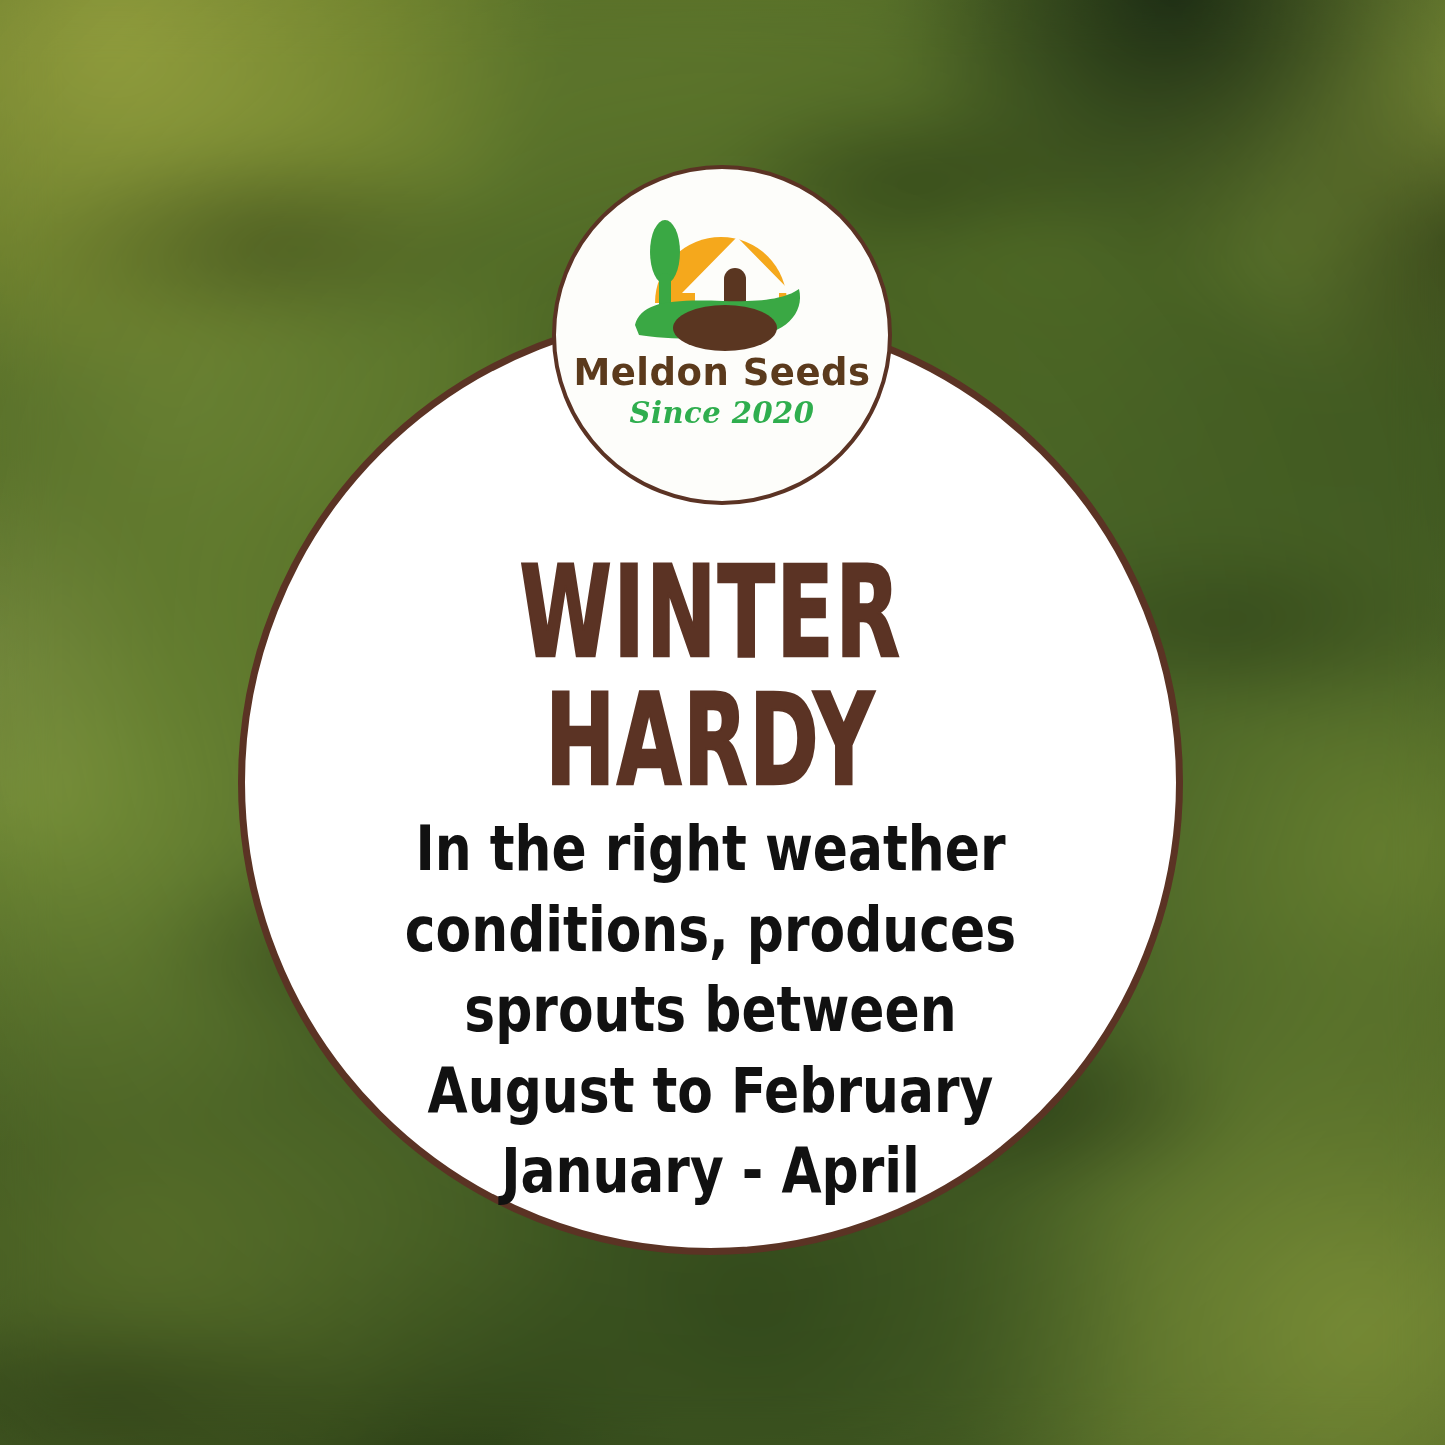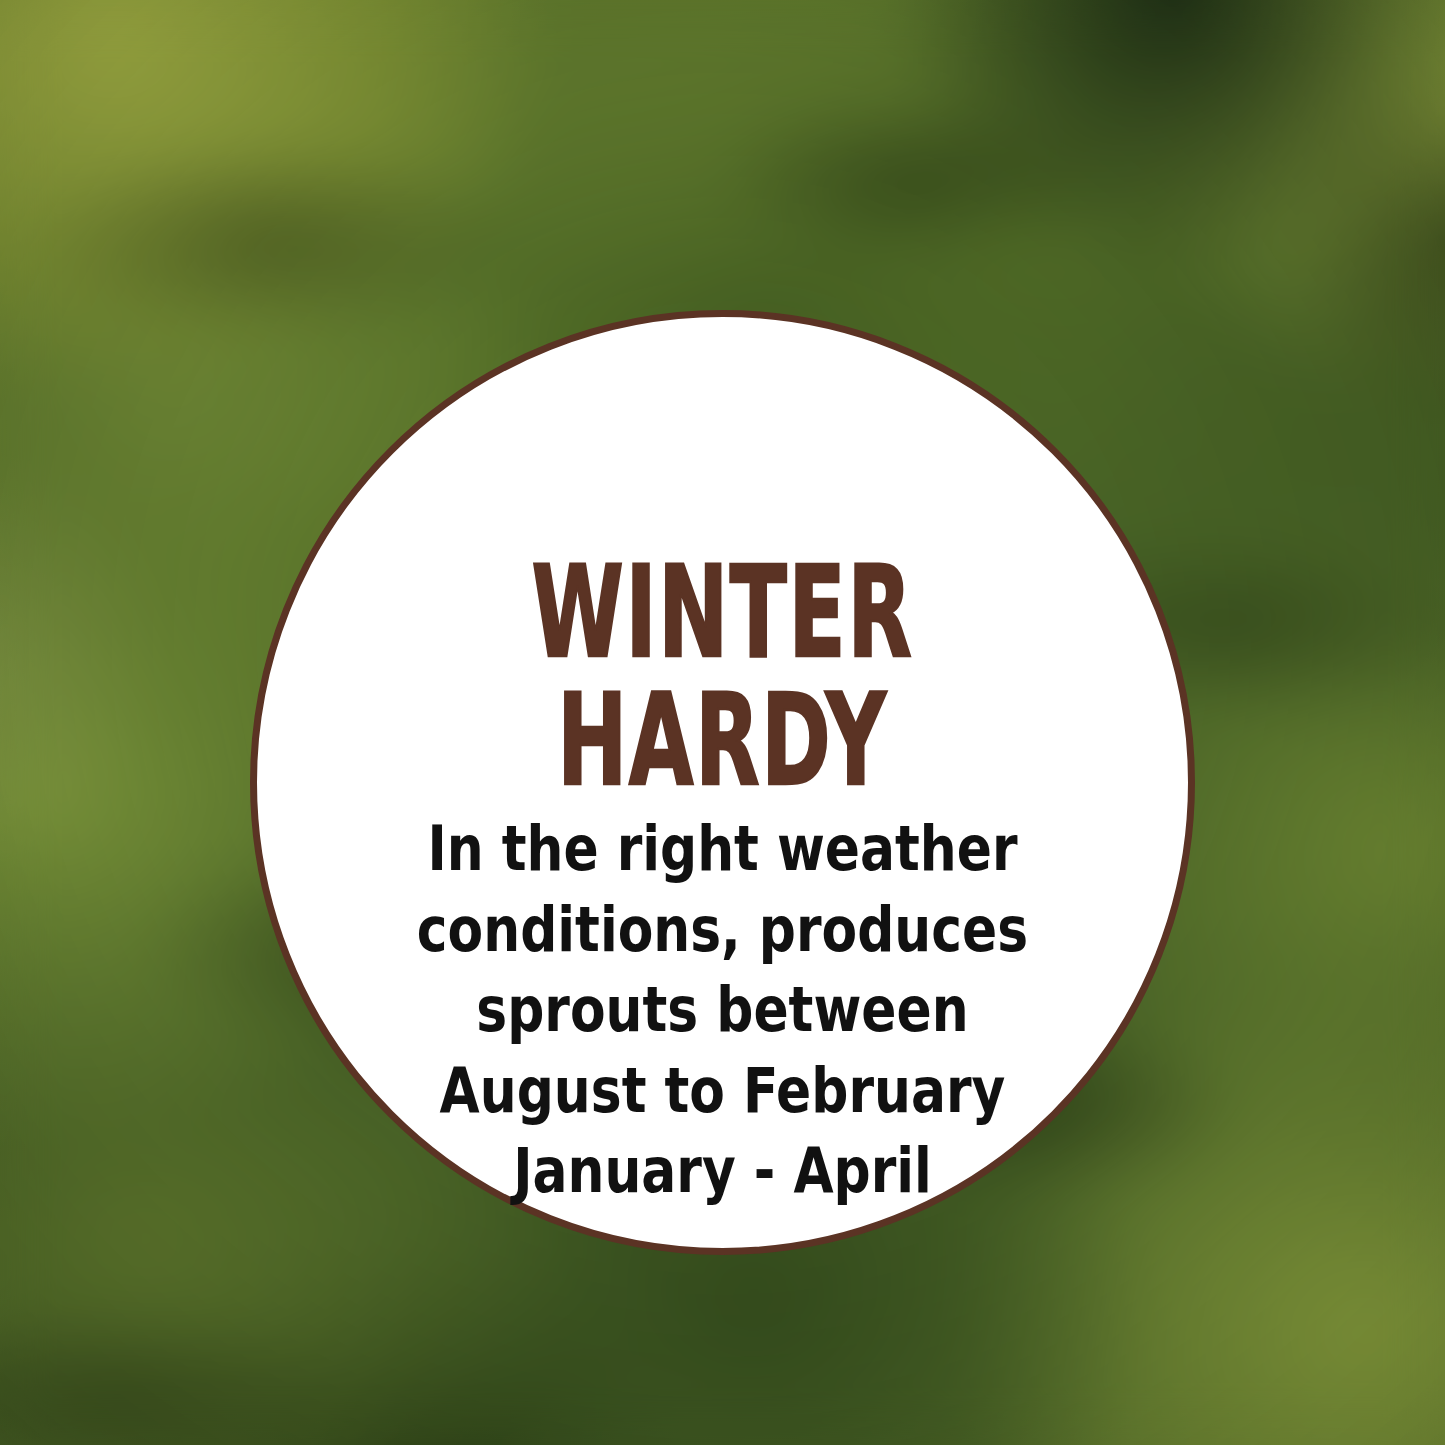--- a/index.html
+++ b/index.html
@@ -66,21 +66,21 @@
   }
   .bg-darken {
     position: absolute;
     inset: 0;
     background: radial-gradient(ellipse 80% 80% at 50% 45%, rgba(0,0,0,.06) 0%, rgba(0,0,0,.30) 100%);
   }
 
   
   .content-circle {
     position: absolute;
-    left: 250px;
+    left: 238px;
     top: 310px;
     width: 945px;
     height: 945px;
     border-radius: 50%;
     background: #ffffff;
     border: 7px solid #5b3324;
     box-sizing: border-box;
     z-index: 5;
   }
 
@@ -180,14 +180,36 @@
         <div>In the right weather</div>
         <div>conditions, produces</div>
         <div>sprouts between</div>
         <div>August to February</div>
         <div>January - April</div>
       </div>
 
     </div>
   </div>
 
+  <div class="logo-badge">
+
+    <svg class="logo-mark" viewBox="0 0 190 145">
+
+      <path d="M28 96 A66 66 0 0 1 160 96 Z" fill="#f5a81c"></path>
+
+      <path d="M110 30 L165 86 L152 86 L152 118 L68 118 L68 86 L55 86 Z" fill="#fdfdfa"></path>
+
+      <path d="M97 72 a11 11 0 0 1 22 0 v26 h-22 z" fill="#5a3621"></path>
+
+      <ellipse cx="38" cy="45" rx="15" ry="32" fill="#3aa844"></ellipse>
+      <rect x="32" y="66" width="12" height="42" rx="6" fill="#3aa844"></rect>
+
+      <path d="M8 118 C14 96 40 92 96 94 C134 95 158 92 172 82 C178 106 158 128 120 130 C78 133 34 132 12 128 Z" fill="#3aa844"></path>
+
+      <ellipse cx="98" cy="121" rx="52" ry="23" fill="#5a3621"></ellipse>
+    </svg>
+
+    <div class="logo-word">Meldon Seeds</div>
+
+    <div class="logo-tag">Since 2020</div>
+  </div>
 
 </div>
 
 </body></html>

